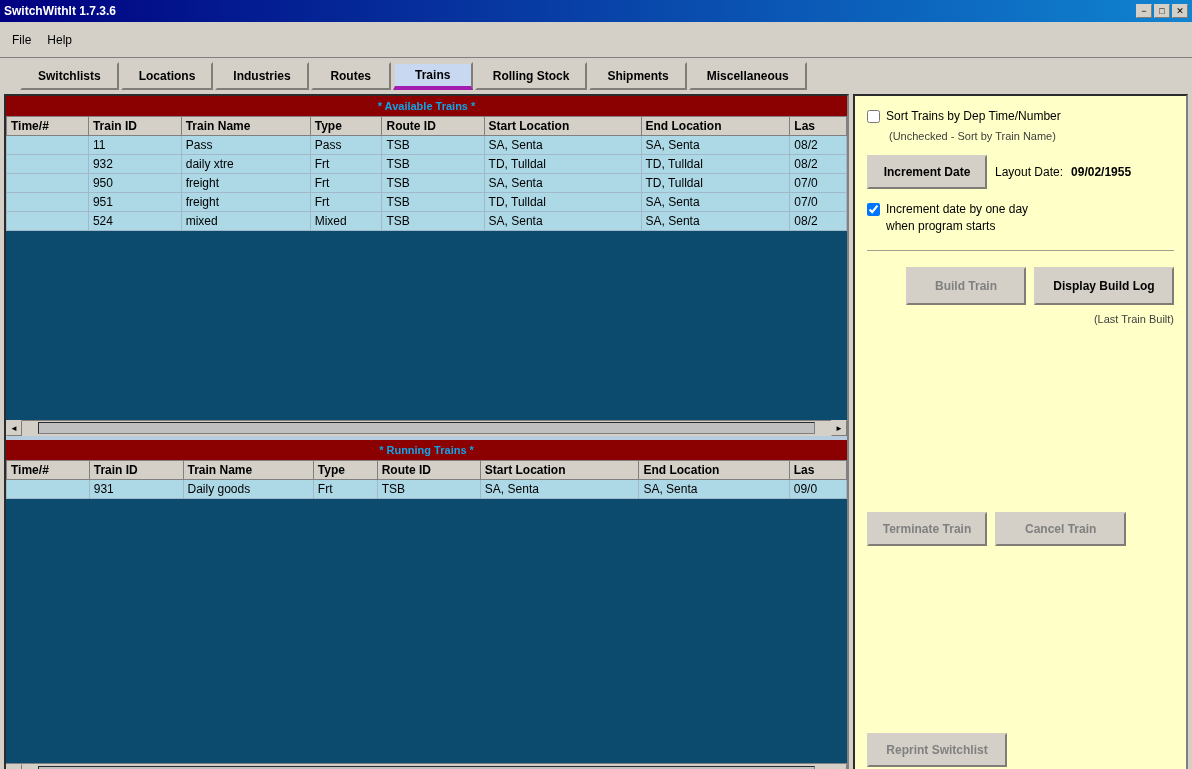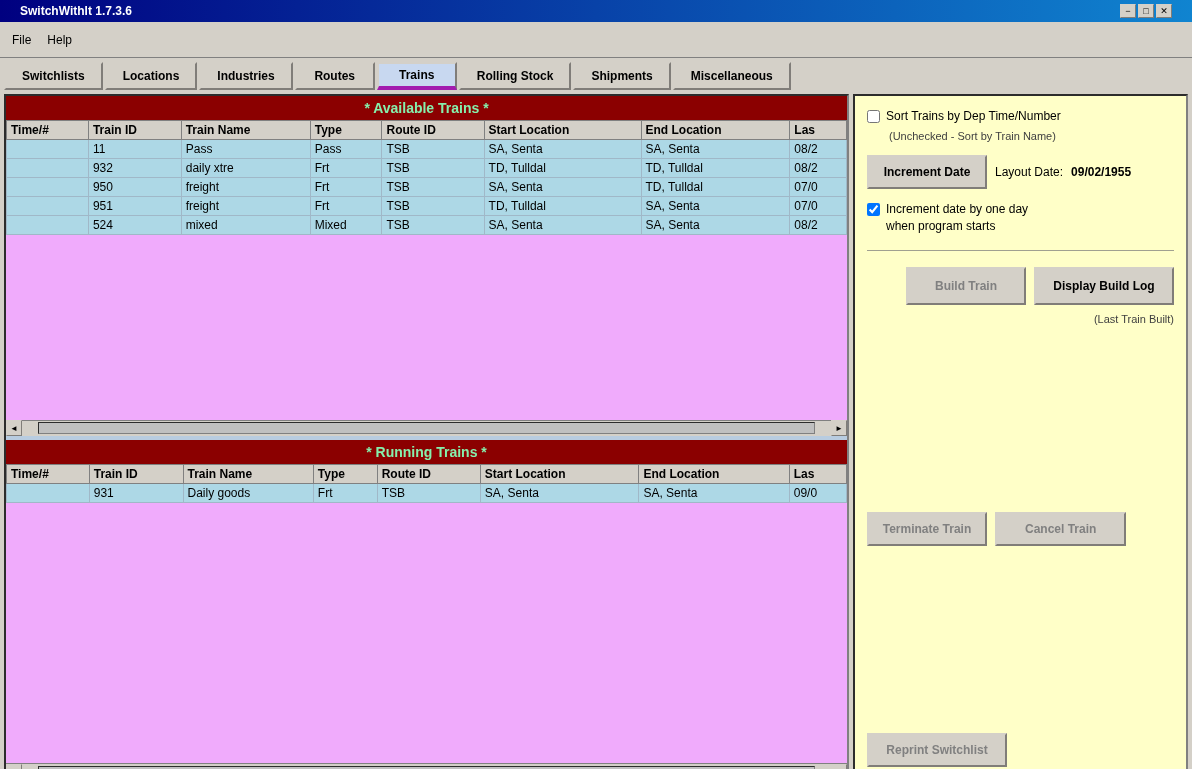--- a/index.html
+++ b/index.html
@@ -5,21 +5,21 @@
     * { box-sizing: border-box; margin: 0; padding: 0; font-family: Arial, sans-serif; font-size: 12px; }
     body { background: #d4d0c8; width: 1192px; height: 769px; overflow: hidden; }
 
     .title-bar {
       background: linear-gradient(to right, #000080, #1084d0);
       color: white;
       height: 22px;
       display: flex;
       align-items: center;
       justify-content: space-between;
-      padding: 0 20px;
+      padding: 0 4px;
       font-size: 11px;
       font-weight: bold;
     }
     .title-bar-controls { display: flex; gap: 2px; }
     .title-bar-btn {
       background: #d4d0c8;
       border: 1px outset #d4d0c8;
       width: 16px; height: 14px;
       display: flex; align-items: center; justify-content: center;
       font-size: 9px; cursor: pointer;
@@ -35,21 +35,21 @@
     }
     .menu-item {
       padding: 2px 8px;
       cursor: pointer;
       font-size: 12px;
     }
 
     .nav-tabs {
       background: #d4d0c8;
       display: flex;
-      padding: 4px 4px 0;
+      padding: 4px 20px 0;
       gap: 2px;
     }
     .nav-tab {
       background: #d4d0c8;
       border: 2px outset #d4d0c8;
       padding: 4px 16px;
       cursor: pointer;
       font-size: 12px;
       font-weight: bold;
       min-width: 80px;
@@ -79,32 +79,32 @@
     }
 
     .table-section {
       display: flex;
       flex-direction: column;
       flex: 1;
     }
 
     .section-header {
       background: #8b0000;
-      color: #86efac;
+      color: #0ea5e9;
       text-align: center;
       padding: 4px;
       font-weight: bold;
-      font-size: 14px;
+      font-size: 11px;
     }
 
     .table-container {
       overflow-x: auto;
       overflow-y: auto;
       flex: 1;
-      background: #f0abfc;
+      background: #0c4a6e;
     }
 
     table {
       width: 100%;
       border-collapse: collapse;
       min-width: 760px;
     }
 
     thead th {
       background: #d4d0c8;

